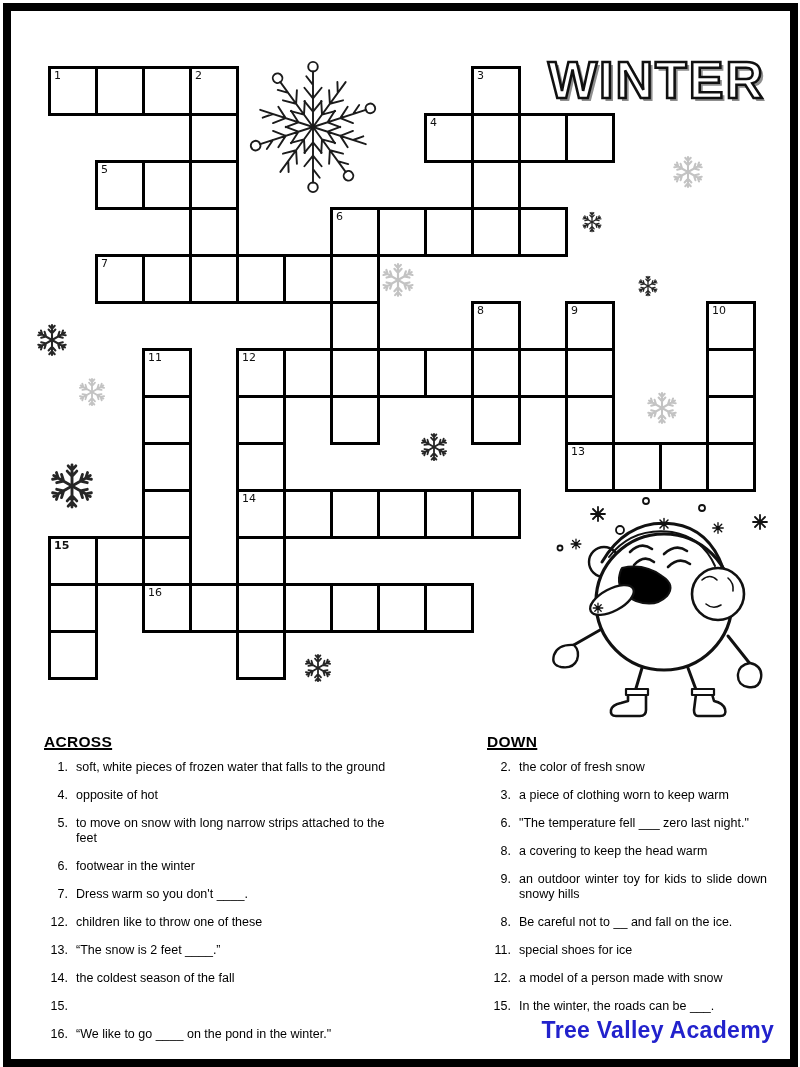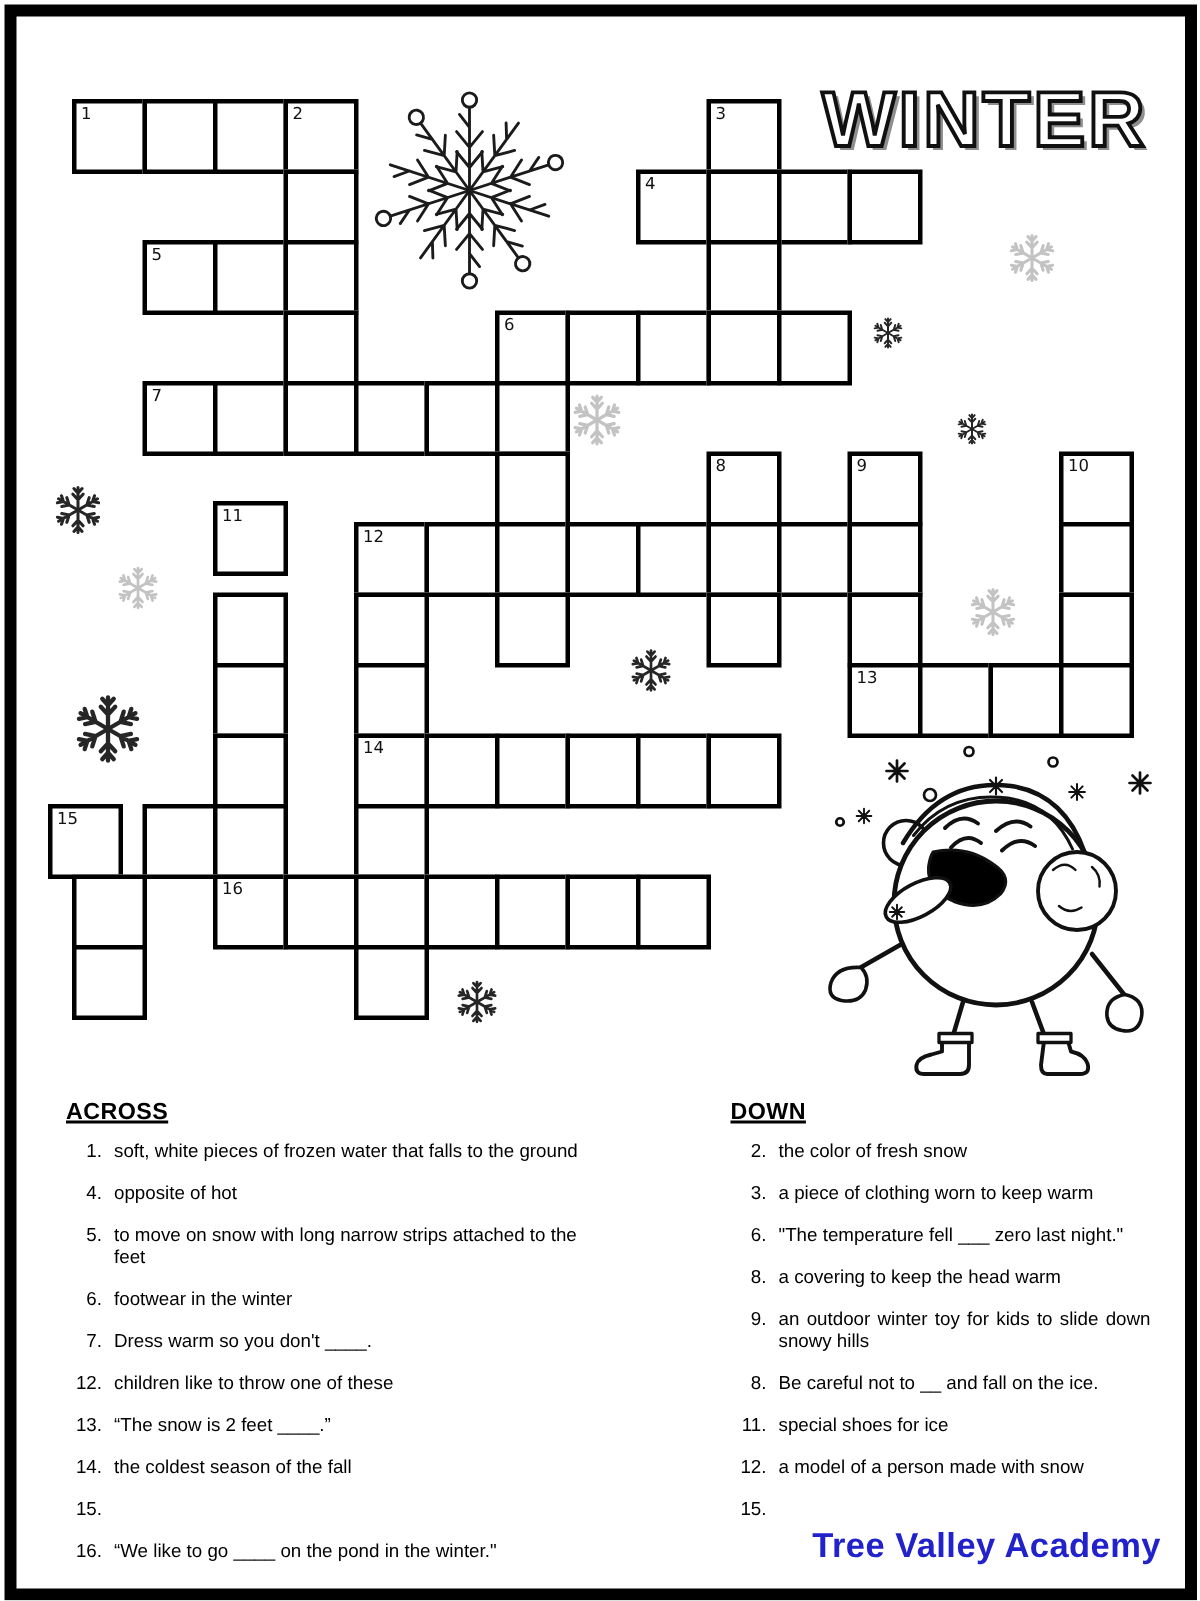--- a/index.html
+++ b/index.html
@@ -164,21 +164,21 @@
       <div class="cell" style="left: 330px; top: 301px;"></div>
       <div class="cell" style="left: 471px; top: 301px;">
         <span class="num">8</span>
       </div>
       <div class="cell" style="left: 565px; top: 301px;">
         <span class="num">9</span>
       </div>
       <div class="cell" style="left: 706px; top: 301px;">
         <span class="num">10</span>
       </div>
-      <div class="cell" style="left: 142px; top: 334px;">
+      <div class="cell" style="left: 142px; top: 348px;">
         <span class="num">11</span>
       </div>
       <div class="cell" style="left: 236px; top: 348px;">
         <span class="num">12</span>
       </div>
       <div class="cell" style="left: 283px; top: 348px;"></div>
       <div class="cell" style="left: 330px; top: 348px;"></div>
       <div class="cell" style="left: 377px; top: 348px;"></div>
       <div class="cell" style="left: 424px; top: 348px;"></div>
       <div class="cell" style="left: 471px; top: 348px;"></div>
@@ -201,21 +201,21 @@
       <div class="cell" style="left: 706px; top: 442px;"></div>
       <div class="cell" style="left: 142px; top: 489px;"></div>
       <div class="cell" style="left: 236px; top: 489px;">
         <span class="num">14</span>
       </div>
       <div class="cell" style="left: 283px; top: 489px;"></div>
       <div class="cell" style="left: 330px; top: 489px;"></div>
       <div class="cell" style="left: 377px; top: 489px;"></div>
       <div class="cell" style="left: 424px; top: 489px;"></div>
       <div class="cell" style="left: 471px; top: 489px;"></div>
-      <div class="cell" style="left: 32px; top: 536px;">
+      <div class="cell" style="left: 48px; top: 536px; font-weight: bold;">
         <span class="num">15</span>
       </div>
       <div class="cell" style="left: 95px; top: 536px;"></div>
       <div class="cell" style="left: 142px; top: 536px;"></div>
       <div class="cell" style="left: 236px; top: 536px;"></div>
       <div class="cell" style="left: 48px; top: 583px;"></div>
       <div class="cell" style="left: 142px; top: 583px;">
         <span class="num">16</span>
       </div>
       <div class="cell" style="left: 189px; top: 583px;"></div>
@@ -367,19 +367,20 @@
         <div class="clue">
           <span class="n">11.</span>
           <span class="t">special shoes for ice</span>
         </div>
         <div class="clue">
           <span class="n">12.</span>
           <span class="t">a model of a person made with snow</span>
         </div>
         <div class="clue">
           <span class="n">15.</span>
+          <span class="t">In the winter, the roads can be ___.</span>
         </div>
       </div>
   </section>
 
   <div class="brand" style="color: rgb(34, 34, 204);">Tree Valley Academy</div>
 
 </div>
 
 </body></html>

